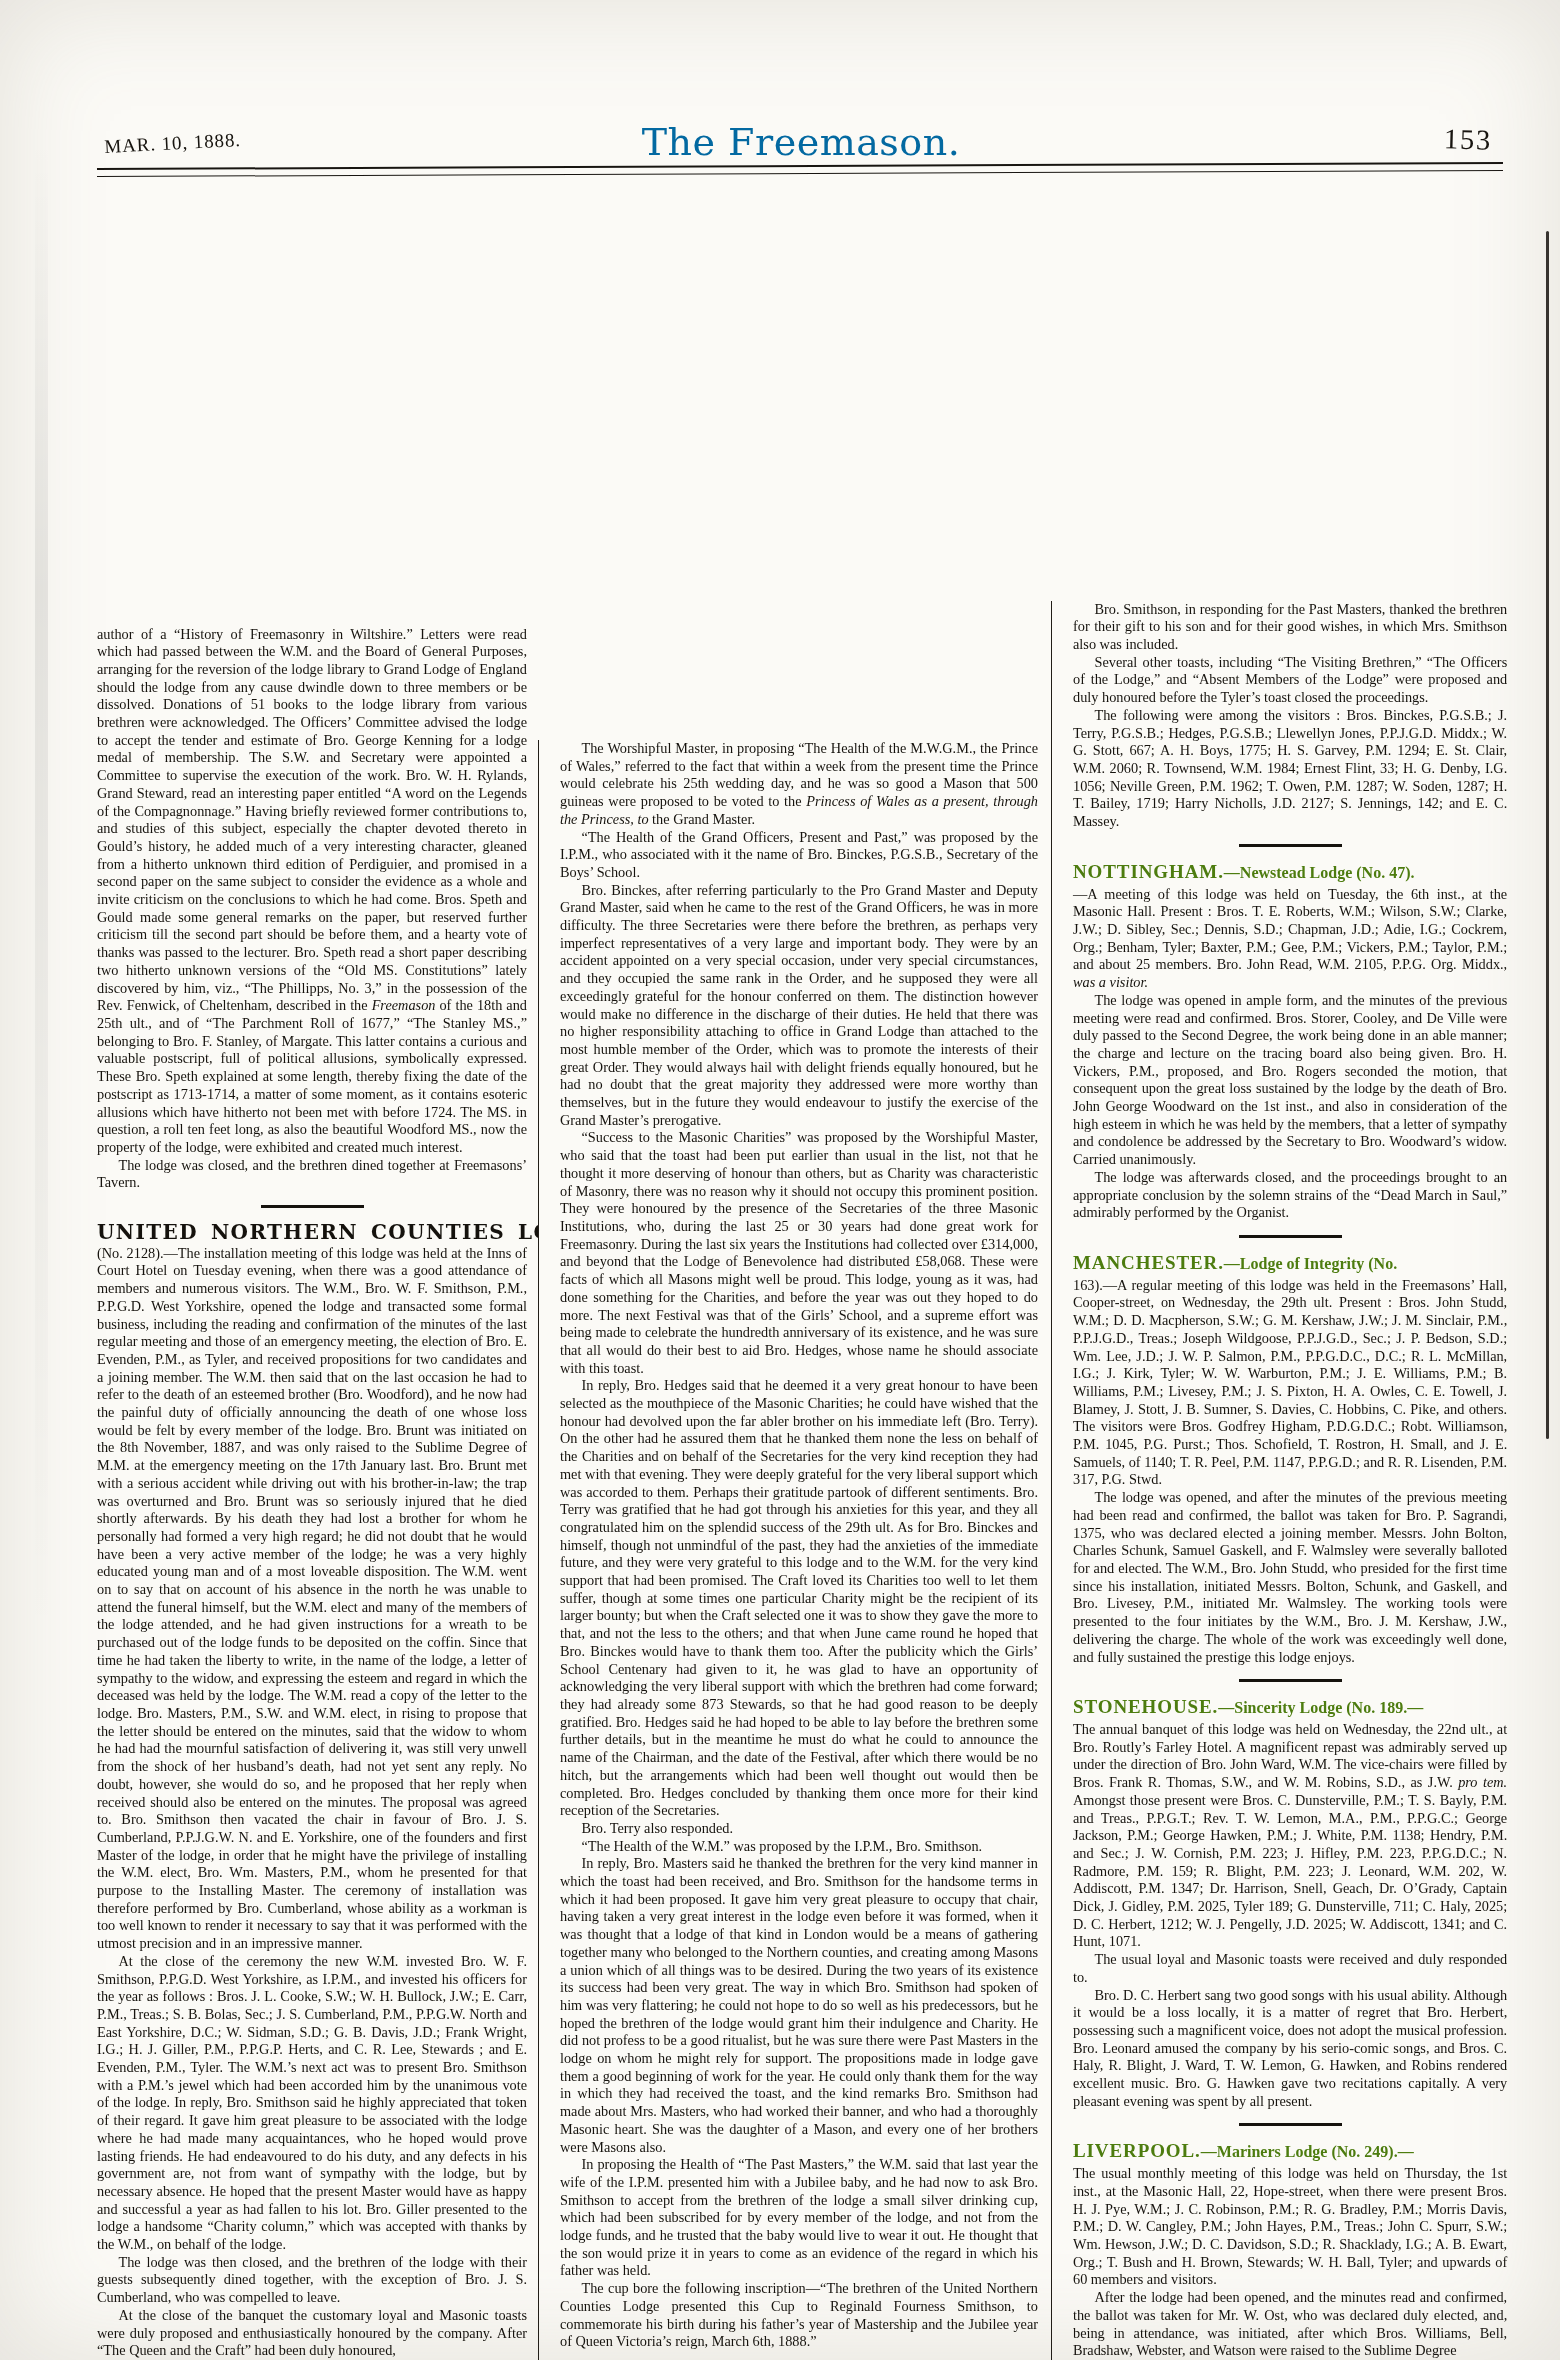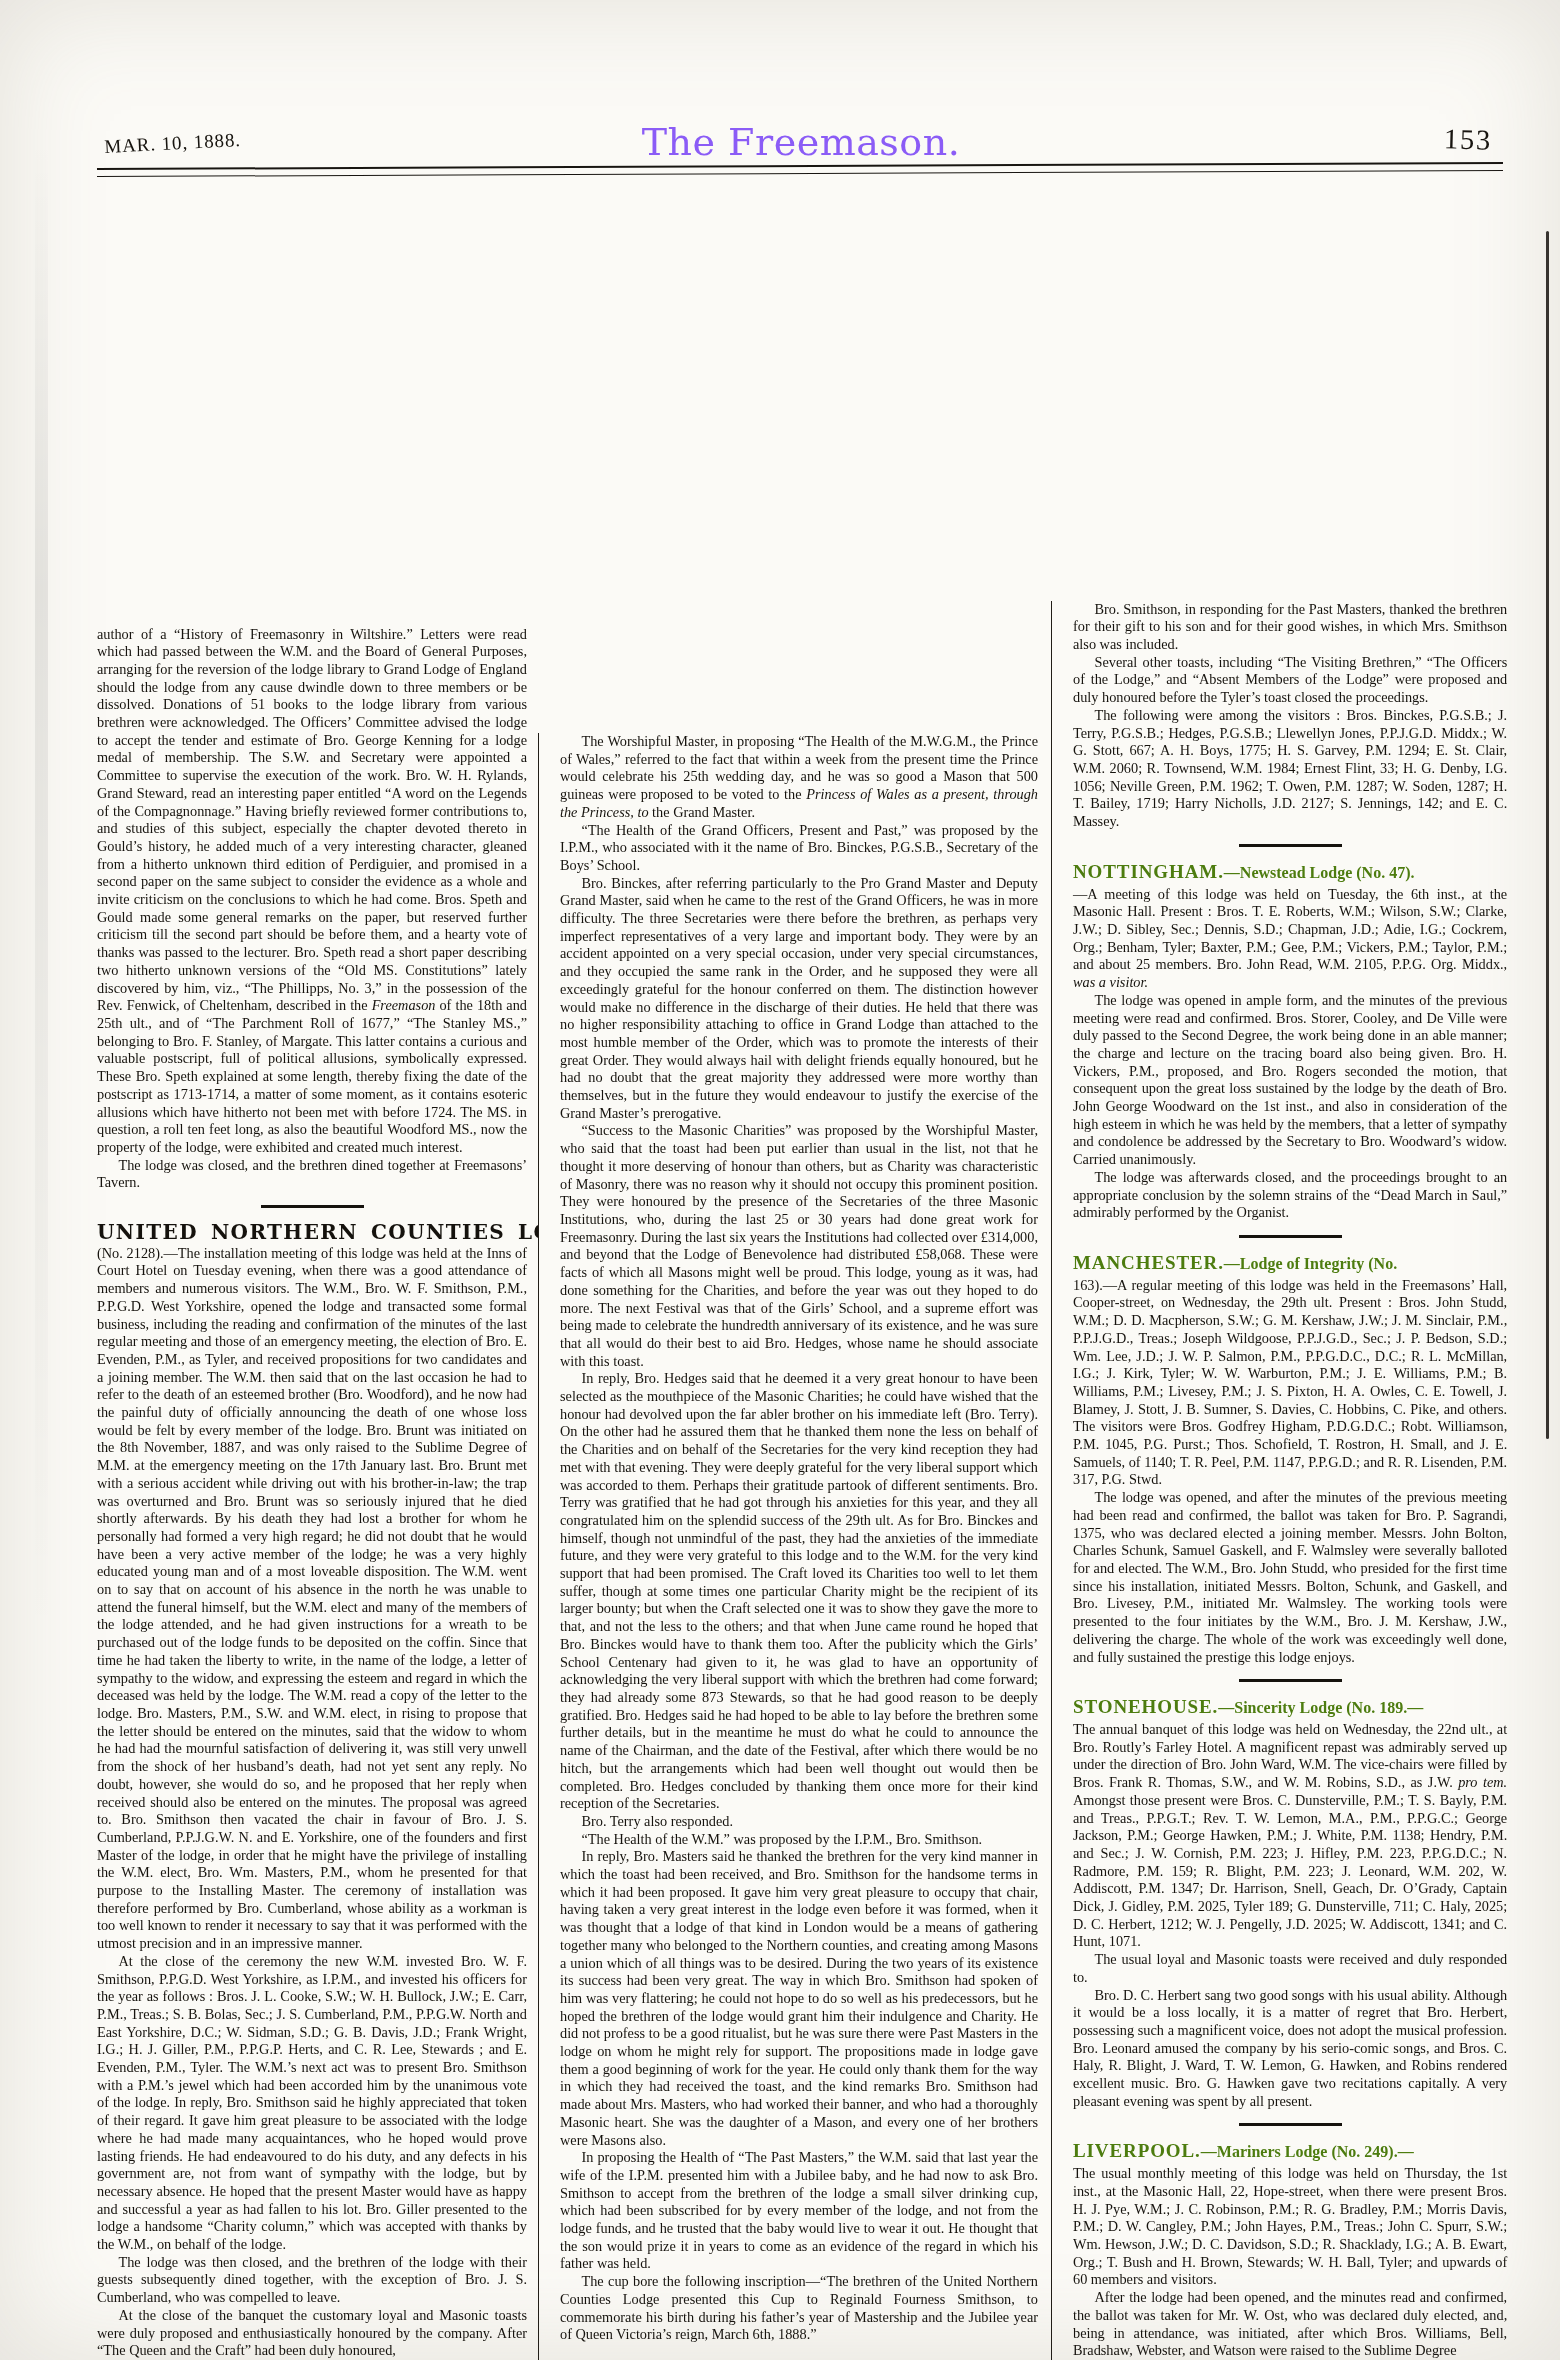--- a/index.html
+++ b/index.html
@@ -17,40 +17,40 @@
   
   .masthead{position:absolute;top:81px;left:101px;right:59px;height:79px;}
   .mast-date{
     position:absolute;left:3.7px;bottom:1.8px;
     font-size:19px;letter-spacing:0.9px;color:#17140f;
     transform:rotate(-3deg);transform-origin:left bottom;
   }
   .mast-title{
     position:absolute;left:0;right:0;bottom:-3.7px;text-align:center;
     font-family:"DejaVu Serif", serif;
-    font-size:38px;color:#8b5cf6;letter-spacing:0.5px;
+    font-size:38px;color:#0369a1;letter-spacing:0.5px;
   }
   .mast-page{
     position:absolute;right:9.2px;bottom:3.7px;
     font-size:28.5px;color:#17140f;letter-spacing:1.8px;
     transform:rotate(1.5deg);
   }
   .header-rule{
     position:absolute;top:165px;left:97px;right:57px;height:5.5px;
     border-top:2.8px solid #181511;border-bottom:1.8px solid #181511;
     transform:rotate(-0.25deg);
   }
   
   .cols{
     position:absolute;top:182px;left:97px;right:51px;bottom:0;
     display:flex;align-items:flex-end;
   }
   .col{overflow:hidden;}
   .col-1{width:430px;padding-right:11px;}
-  .col-2{width:478px;border-left:1.8px solid #221e18;padding:0 13px 16px 21px;}
+  .col-2{width:478px;border-left:1.8px solid #221e18;padding:0 13px 9px 21px;}
   .col-3{flex:1;border-left:1.8px solid #221e18;padding:0 1.8px 0 21px;}
   p{
     margin:0;
     font-size:14.3px;line-height:17.7px;
     text-align:justify;text-indent:1.5em;
     color:#16130e;
   }
   p.noindent{text-indent:0;}
   .sep{
     width:103px;height:2.8px;background:#15120d;

